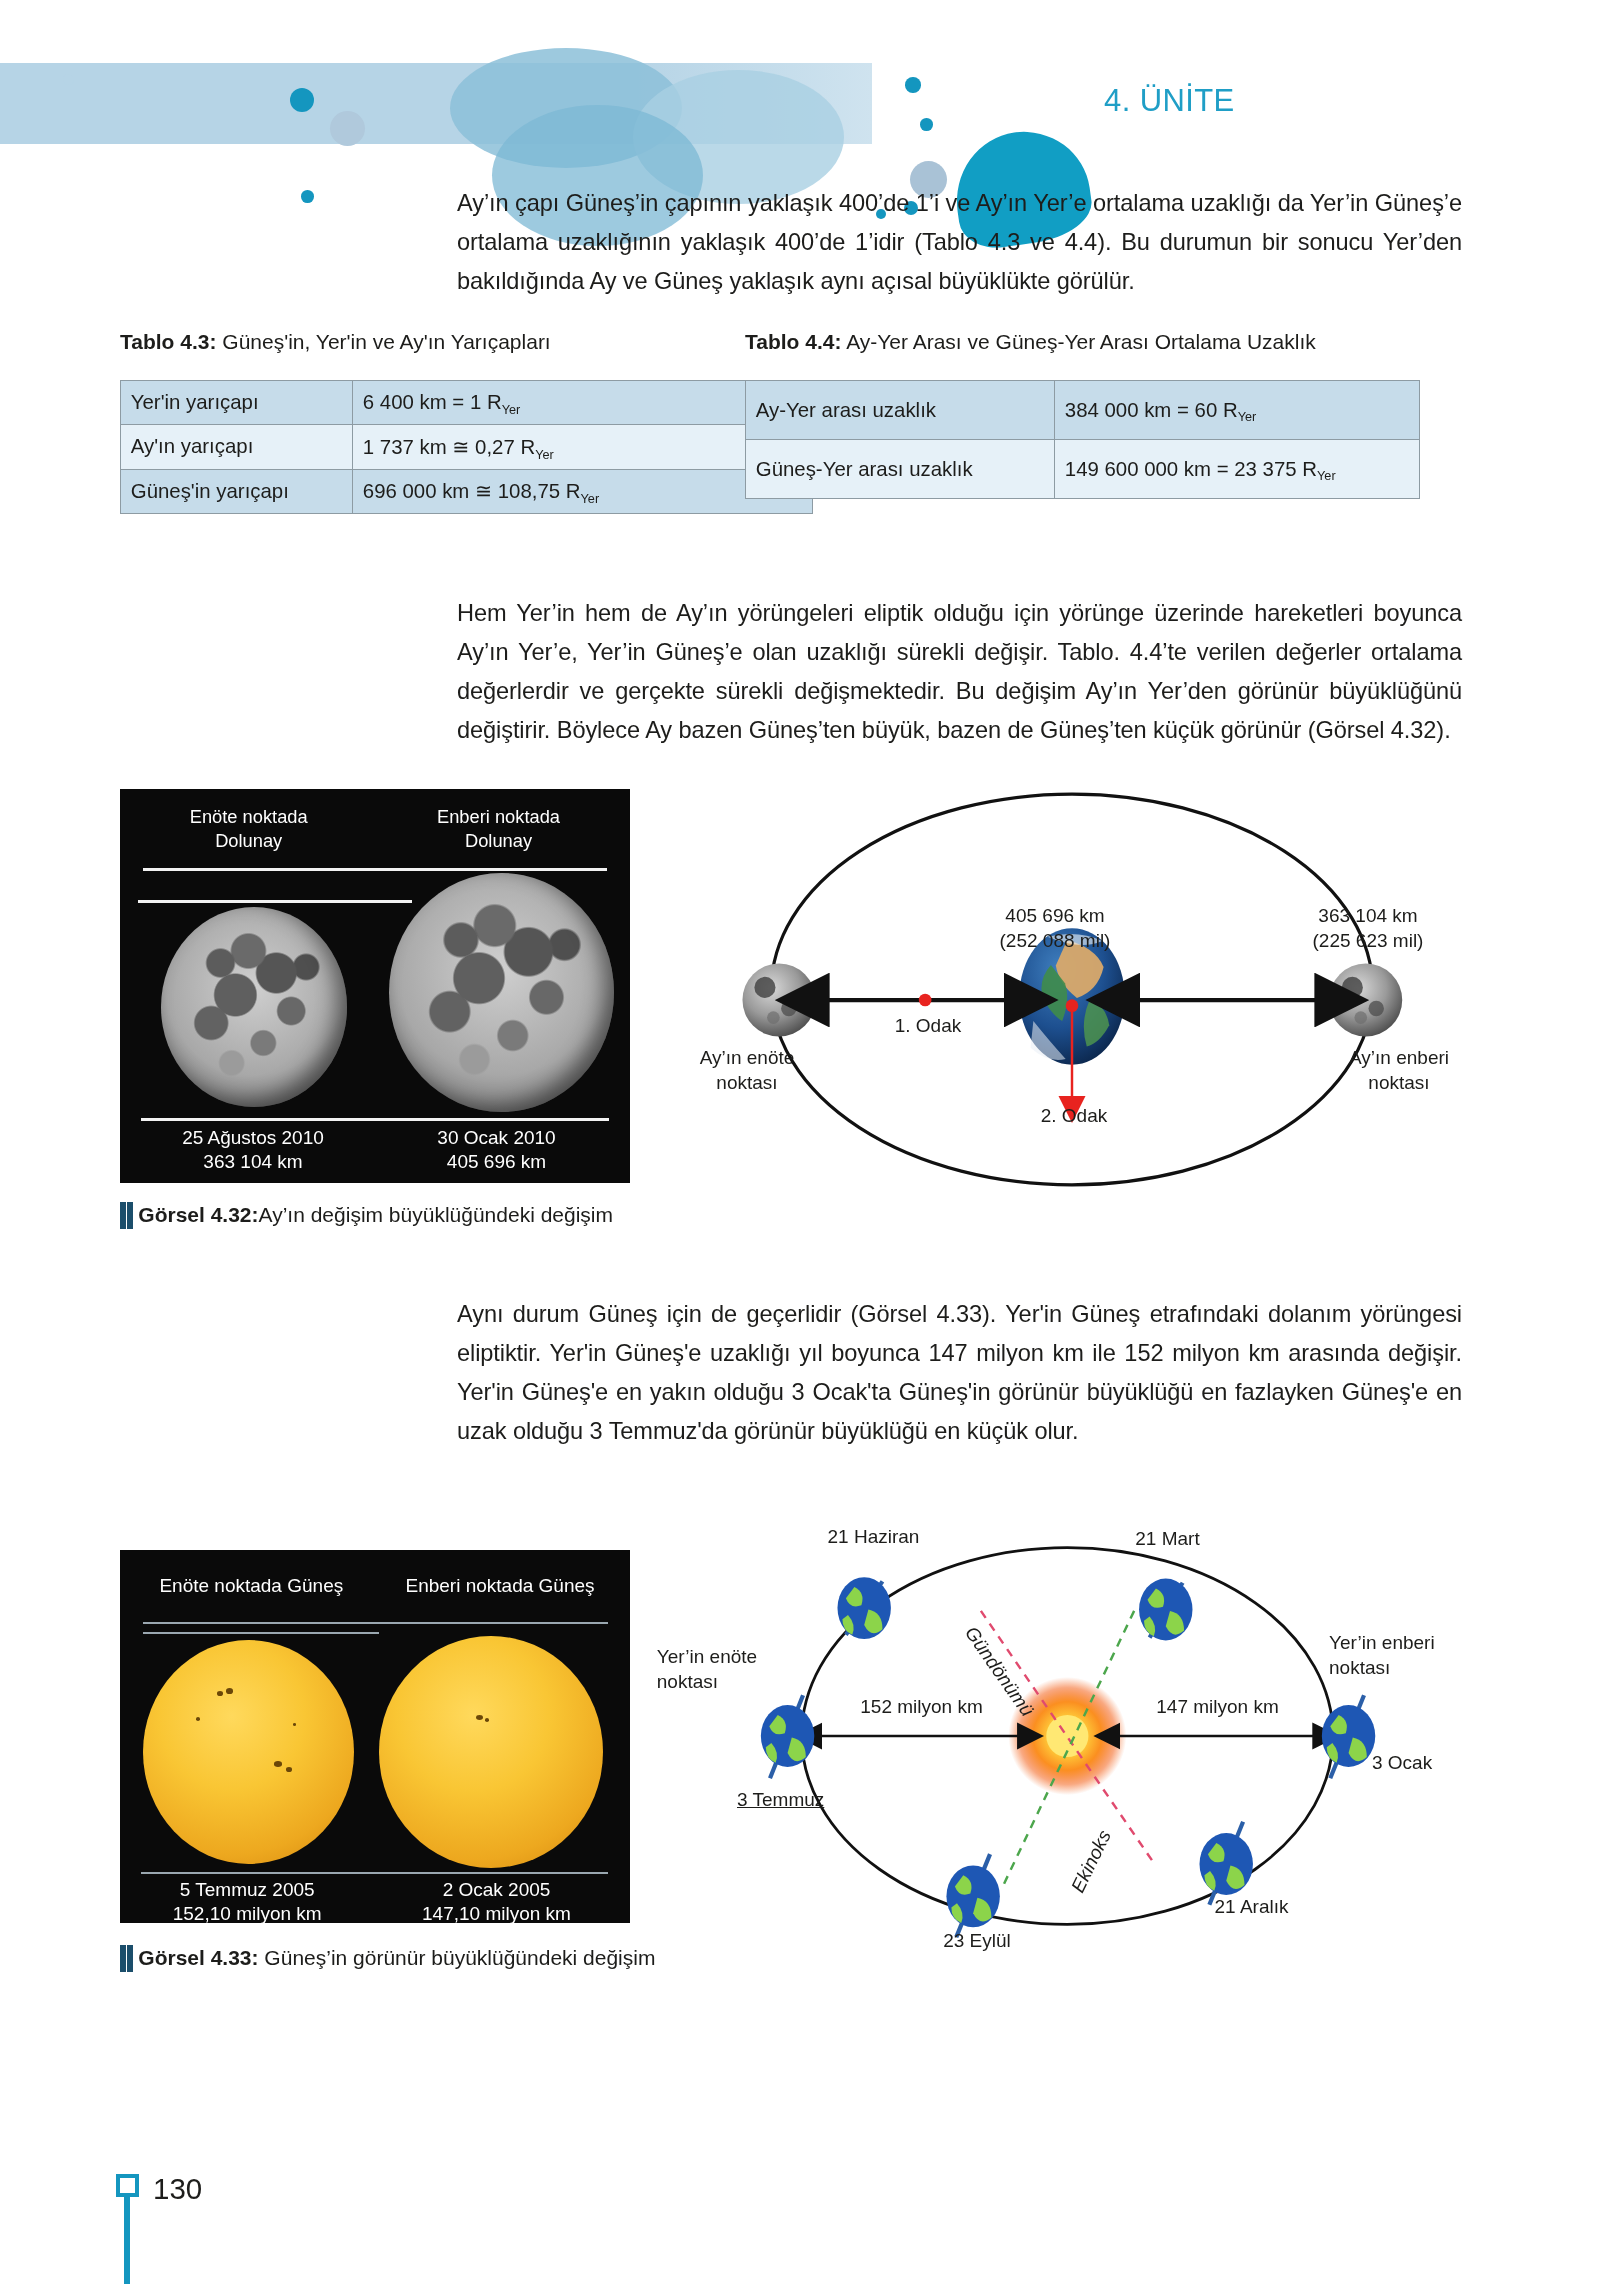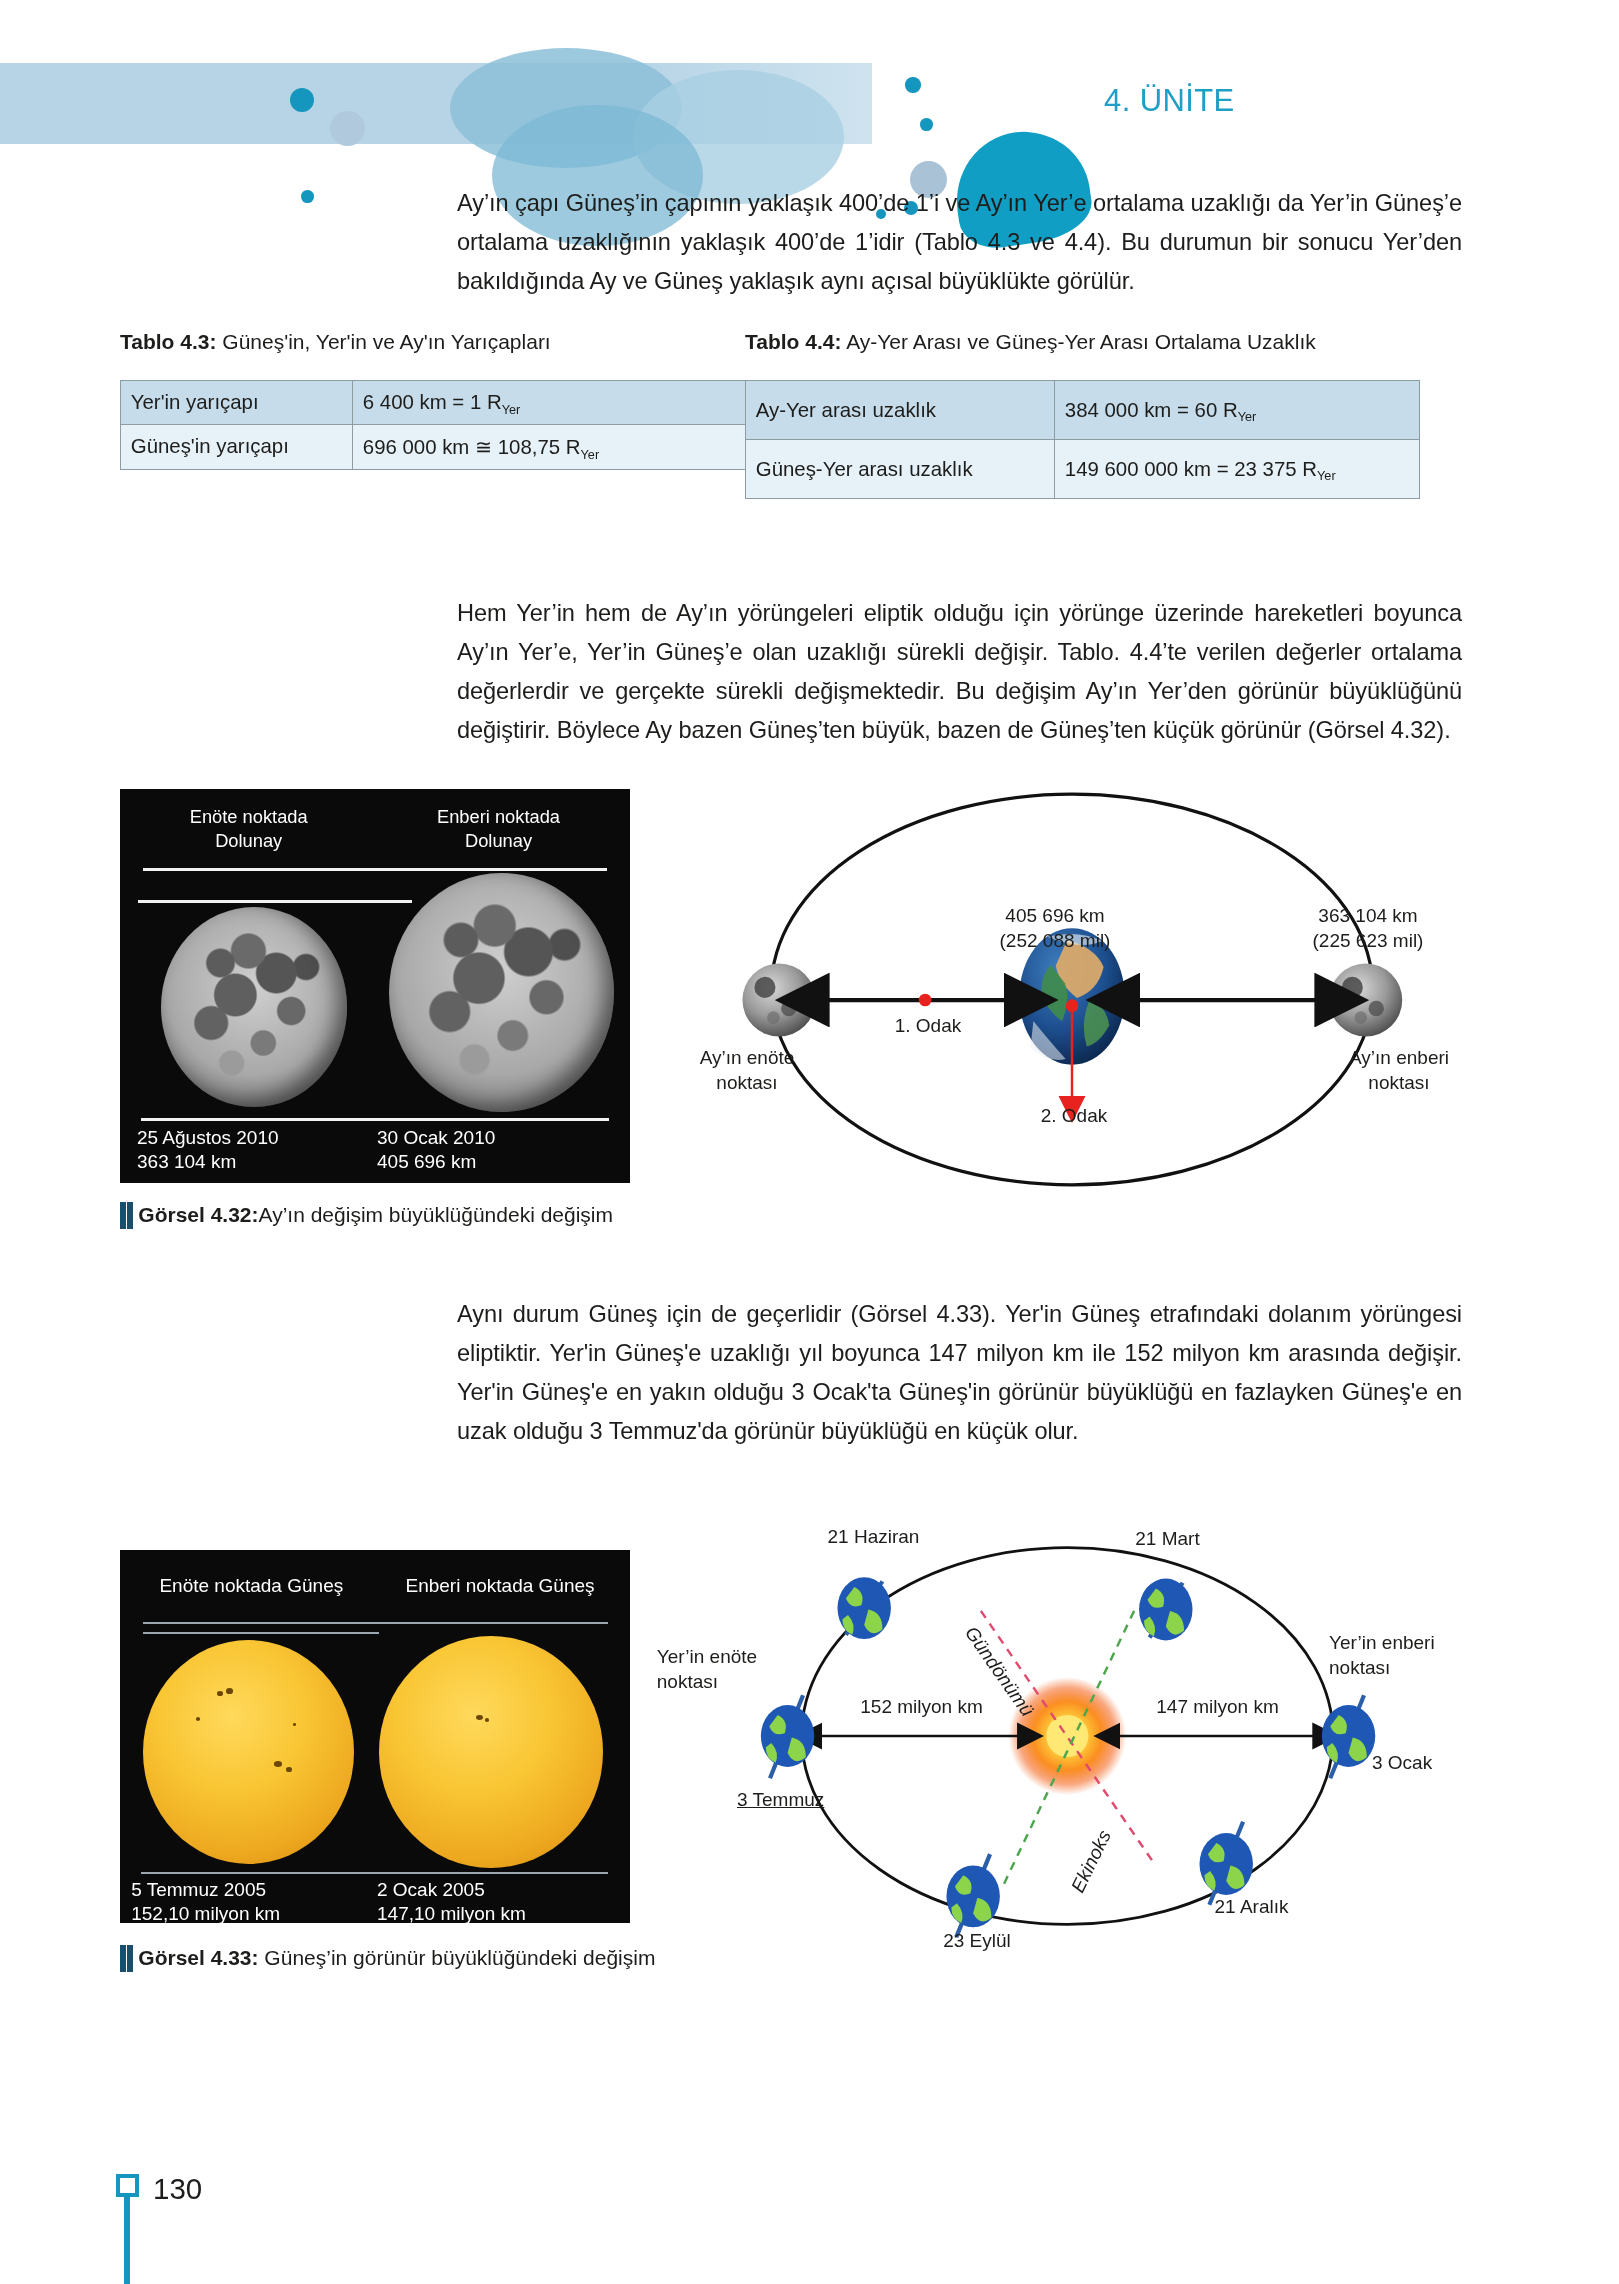--- a/index.html
+++ b/index.html
@@ -103,21 +103,21 @@
   }
   #panel-moon { left:120px; top:789px; width:510px; height:394px; }
   #panel-sun  { left:120px; top:1550px; width:510px; height:373px; }
 
   .panel-head {
     position:absolute; color:#fff; text-align:center;
     font-size:18.3px; line-height:24px; white-space:nowrap;
   }
   .panel-rule { position:absolute; background:#f2f2f2; height:2.8px; }
   .panel-foot {
-    position:absolute; color:#fff; 
+    position:absolute; color:#fff; text-align:center;
     font-size:19px; line-height:24px; white-space:nowrap;
   }
 
   
   .moon {
     position:absolute; border-radius:50%;
     background:
       radial-gradient(circle at 32% 28%, #5c5c5c 0 7%, rgba(92,92,92,0) 8%),
       radial-gradient(circle at 47% 22%, #6a6a6a 0 9%, rgba(0,0,0,0) 10%),
       radial-gradient(circle at 62% 33%, #555 0 11%, rgba(0,0,0,0) 12%),
@@ -205,20 +205,24 @@
   </div>
   <table class="data">
     <colgroup>
         <col class="c1">
         <col>
       </colgroup>
     <tbody>
       <tr>
         <td>Yer'in yarıçapı</td>
         <td><span>6 400 km = 1 R</span><sub>Yer</sub></td>
+      </tr>
+      <tr>
+        <td>Ay'ın yarıçapı</td>
+        <td><span>1 737 km ≅ 0,27 R</span><sub>Yer</sub></td>
       </tr>
       <tr>
         <td>Güneş'in yarıçapı</td>
         <td><span>696 000 km ≅ 108,75 R</span><sub>Yer</sub></td>
       </tr>
     </tbody>
   </table>
 </div>
 
 <div class="table-block" id="tbl-44">

